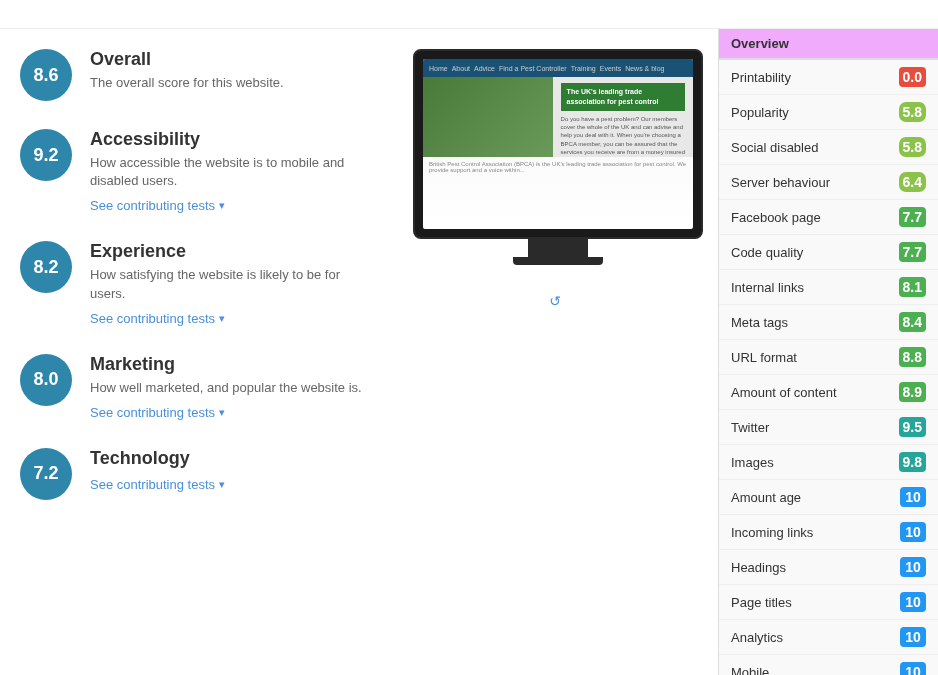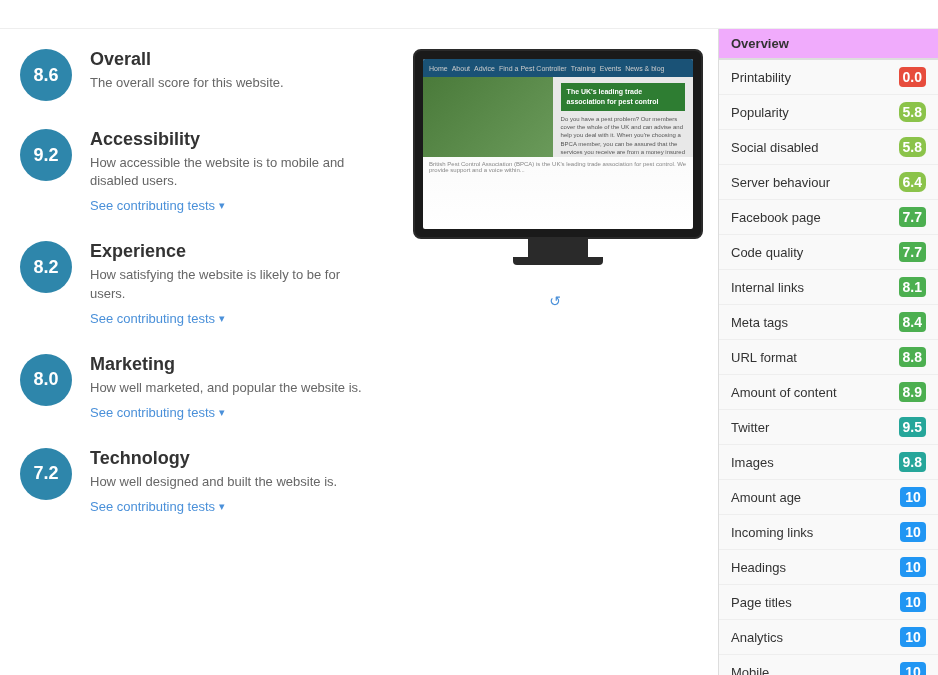--- a/index.html
+++ b/index.html
@@ -284,21 +284,20 @@
         <div class="score-info">
           <h2>Marketing</h2>
           <p>How well marketed, and popular the website is.</p>
           <div class="see-contributing">See contributing tests</div>
         </div>
       </div>
       <div class="score-section">
         <div class="score-circle">7.2</div>
         <div class="score-info">
           <h2>Technology</h2>
-          <p>How well designed and built the website is.</p>
           <div class="see-contributing">See contributing tests</div>
         </div>
       </div>
     </div>
 
   <div class="center-panel">
     <div class="monitor-container">
       <div class="monitor">
         <div class="monitor-screen">
           <div class="website-preview">

